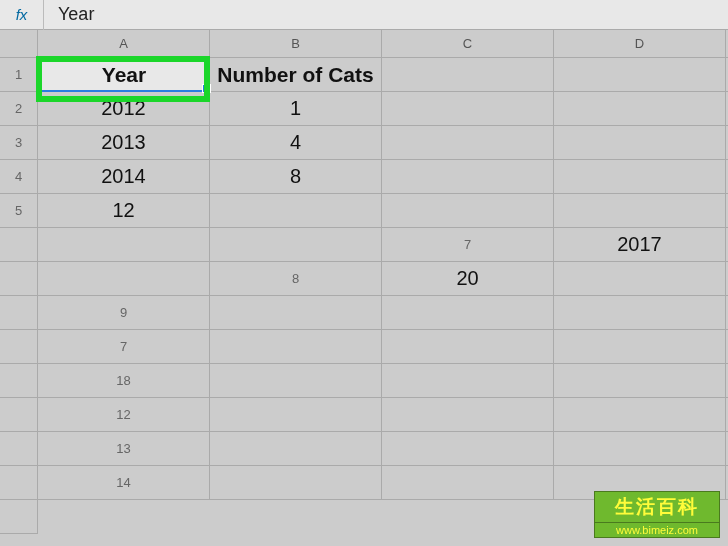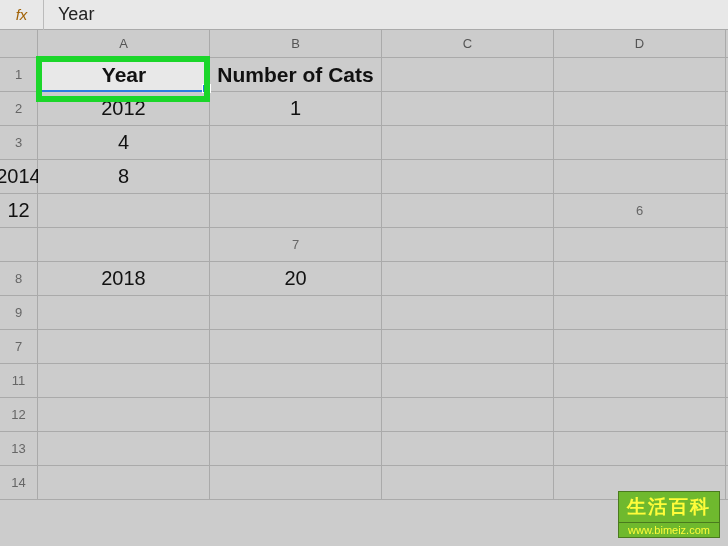--- a/index.html
+++ b/index.html
@@ -16,21 +16,21 @@
       align-items: center;
       height: 30px;
       background: #e8e8e8;
       border-bottom: 1px solid #aaa;
     }
     .fx-label {
       width: 44px;
       text-align: center;
       font-style: italic;
       font-size: 15px;
-      color: #a16207;
+      color: #0369a1;
       border-right: 1px solid #bbb;
       line-height: 30px;
     }
     .formula-input {
       flex: 1;
       padding-left: 14px;
       font-size: 18px;
       background: #e8e8e8;
       border: none;
       outline: none;
@@ -107,21 +107,21 @@
       right: 8px;
       bottom: 8px;
       text-align: center;
       z-index: 30;
     }
     .wm-top {
       background: #6fb92e;
       color: #fffc3a;
       font-size: 19px;
       font-weight: bold;
-      padding: 2px 8px;
+      padding: 2px 20px;
       border: 1px solid #4a7a1e;
       letter-spacing: 2px;
     }
     .wm-bot {
       background: #6fb92e;
       color: #fffc3a;
       font-size: 11px;
       padding: 1px 4px;
       border: 1px solid #4a7a1e;
       border-top: none;
@@ -151,20 +151,21 @@
   <div class="cell"></div>
 
   <div class="row-header">2</div>
   <div class="cell">2012</div>
   <div class="cell">1</div>
   <div class="cell"></div>
   <div class="cell"></div>
   <div class="cell"></div>
 
   <div class="row-header">3</div>
+  <div class="cell">2013</div>
   <div class="cell">4</div>
   <div class="cell"></div>
   <div class="cell"></div>
   <div class="cell"></div>
 
   <div class="row-header">4</div>
   <div class="cell">2014</div>
   <div class="cell">8</div>
   <div class="cell"></div>
   <div class="cell"></div>
@@ -175,46 +176,46 @@
   <div class="cell"></div>
   <div class="cell"></div>
   <div class="cell"></div>
 
   <div class="row-header">6</div>
   <div class="cell"></div>
   <div class="cell"></div>
   <div class="cell"></div>
 
   <div class="row-header">7</div>
+  <div class="cell">2017</div>
   <div class="cell"></div>
   <div class="cell"></div>
   <div class="cell"></div>
 
   <div class="row-header">8</div>
-  <div class="cell">2018</div>
   <div class="cell">20</div>
   <div class="cell"></div>
   <div class="cell"></div>
   <div class="cell"></div>
 
   <div class="row-header">9</div>
   <div class="cell"></div>
   <div class="cell"></div>
   <div class="cell"></div>
   <div class="cell"></div>
   <div class="cell"></div>
 
   <div class="row-header">7</div>
   <div class="cell"></div>
   <div class="cell"></div>
   <div class="cell"></div>
   <div class="cell"></div>
   <div class="cell"></div>
 
-  <div class="row-header">11</div>
+  <div class="row-header">18</div>
   <div class="cell"></div>
   <div class="cell"></div>
   <div class="cell"></div>
   <div class="cell"></div>
   <div class="cell"></div>
 
   <div class="row-header">12</div>
   <div class="cell"></div>
   <div class="cell"></div>
   <div class="cell"></div>

